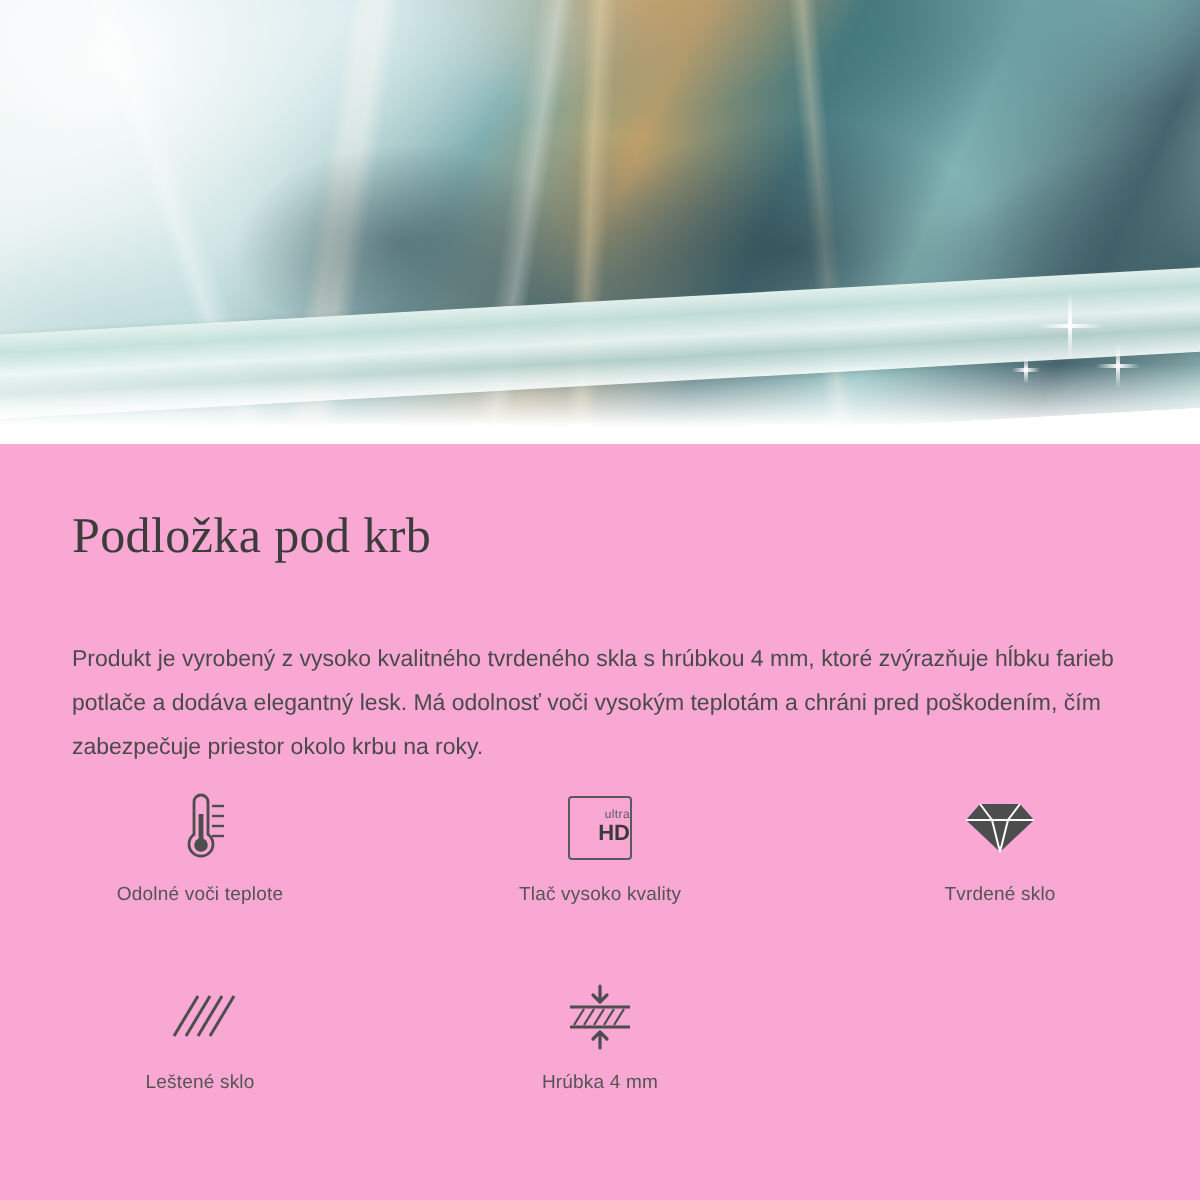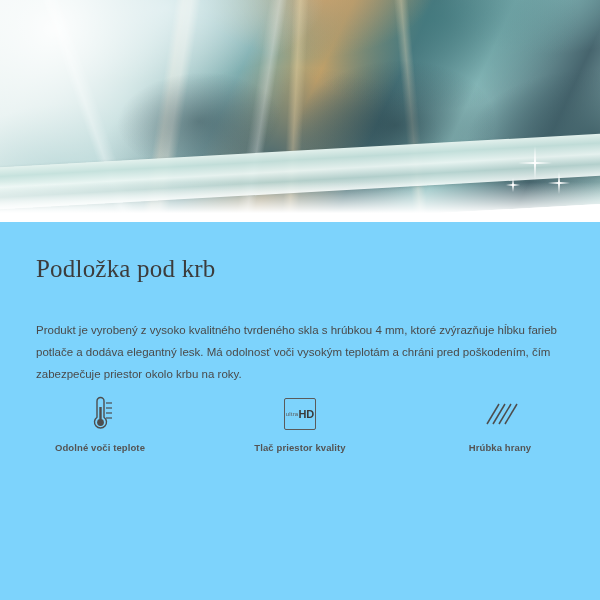--- a/index.html
+++ b/index.html
@@ -10,21 +10,21 @@
     width: 600px;
     height: 600px;
     background: #ffffff;
     font-family: "Liberation Sans", sans-serif;
     overflow: hidden;
   }
   .page {
     position: relative;
     width: 600px;
     height: 600px;
-    background: #7dd3fc;
+    background: #f9a8d4;
     overflow: hidden;
   }
 
   
   .hero {
     position: absolute;
     top: 0;
     left: 0;
     width: 600px;
     height: 222px;
@@ -177,30 +177,29 @@
     display: flex;
     align-items: center;
     justify-content: center;
   }
   .feature-label {
     margin-top: 6px;
     font-size: 9.5px;
     color: #545454;
     text-align: right;
     letter-spacing: 0.1px;
-    font-weight: bold;
   }
   .ultrahd-badge {
     width: 30px;
     height: 30px;
     border: 1.6px solid #5a5a5a;
     border-radius: 2px;
     display: flex;
-    flex-direction: row;
-    align-items: center;
+    flex-direction: column;
+    align-items: flex-end;
     justify-content: center;
     line-height: 1;
   }
   .ultrahd-badge .u1 {
     font-size: 6px;
     color: #5a5a5a;
     letter-spacing: 0.2px;
   }
   .ultrahd-badge .u2 {
     font-size: 11px;
@@ -251,32 +250,59 @@
       <div class="feature-label">Odolné voči teplote</div>
     </div>
 
     <div class="feature">
       <div class="feature-icon">
         <div class="ultrahd-badge">
           <span class="u1">ultra</span>
           <span class="u2">HD</span>
         </div>
       </div>
-      <div class="feature-label">Tlač priestor kvality</div>
-    </div>
-
-
+      <div class="feature-label">Tlač vysoko kvality</div>
+    </div>
+
+
+    <div class="feature">
+      <div class="feature-icon">
+        <svg width="38" height="34" viewBox="0 0 38 34" fill="none">
+          <path d="M9 5h20l7 8-17 16L2 13 9 5z" fill="#4d4d4d"></path>
+          <path d="M2 13h34M9 5l6 8-6 0M29 5l-6 8 6 0M15 13l4 16 4-16" stroke="#ffffff" stroke-width="1" fill="none"></path>
+        </svg>
+      </div>
+      <div class="feature-label">Tvrdené sklo</div>
+    </div>
 
     <div class="feature">
       <div class="feature-icon">
         <svg width="36" height="32" viewBox="0 0 36 32" fill="none">
           <line x1="5" y1="26" x2="17" y2="6" stroke="#4d4d4d" stroke-width="1.5"></line>
           <line x1="11" y1="26" x2="23" y2="6" stroke="#4d4d4d" stroke-width="1.5"></line>
           <line x1="17" y1="26" x2="29" y2="6" stroke="#4d4d4d" stroke-width="1.5"></line>
           <line x1="23" y1="26" x2="35" y2="6" stroke="#4d4d4d" stroke-width="1.5"></line>
         </svg>
       </div>
-      <div class="feature-label">Hrúbka hrany</div>
-    </div>
-
+      <div class="feature-label">Leštené sklo</div>
+    </div>
+
+    <div class="feature">
+      <div class="feature-icon">
+        <svg width="40" height="36" viewBox="0 0 40 36" fill="none">
+          <path d="M20 3v7M16.5 7.5 20 11l3.5-3.5" stroke="#4d4d4d" stroke-width="1.6" fill="none" stroke-linecap="round" stroke-linejoin="round"></path>
+          <line x1="5" y1="13.5" x2="35" y2="13.5" stroke="#4d4d4d" stroke-width="1.6"></line>
+          <line x1="5" y1="23.5" x2="35" y2="23.5" stroke="#4d4d4d" stroke-width="1.6"></line>
+          <g stroke="#4d4d4d" stroke-width="1.1">
+            <line x1="7" y1="22.5" x2="12" y2="14.5"></line>
+            <line x1="12" y1="22.5" x2="17" y2="14.5"></line>
+            <line x1="17" y1="22.5" x2="22" y2="14.5"></line>
+            <line x1="22" y1="22.5" x2="27" y2="14.5"></line>
+            <line x1="27" y1="22.5" x2="32" y2="14.5"></line>
+          </g>
+          <path d="M20 34v-7M16.5 29.5 20 26l3.5 3.5" stroke="#4d4d4d" stroke-width="1.6" fill="none" stroke-linecap="round" stroke-linejoin="round"></path>
+        </svg>
+      </div>
+      <div class="feature-label">Hrúbka 4 mm</div>
+    </div>
 
   </div>
 </div>
 
 </body></html>

